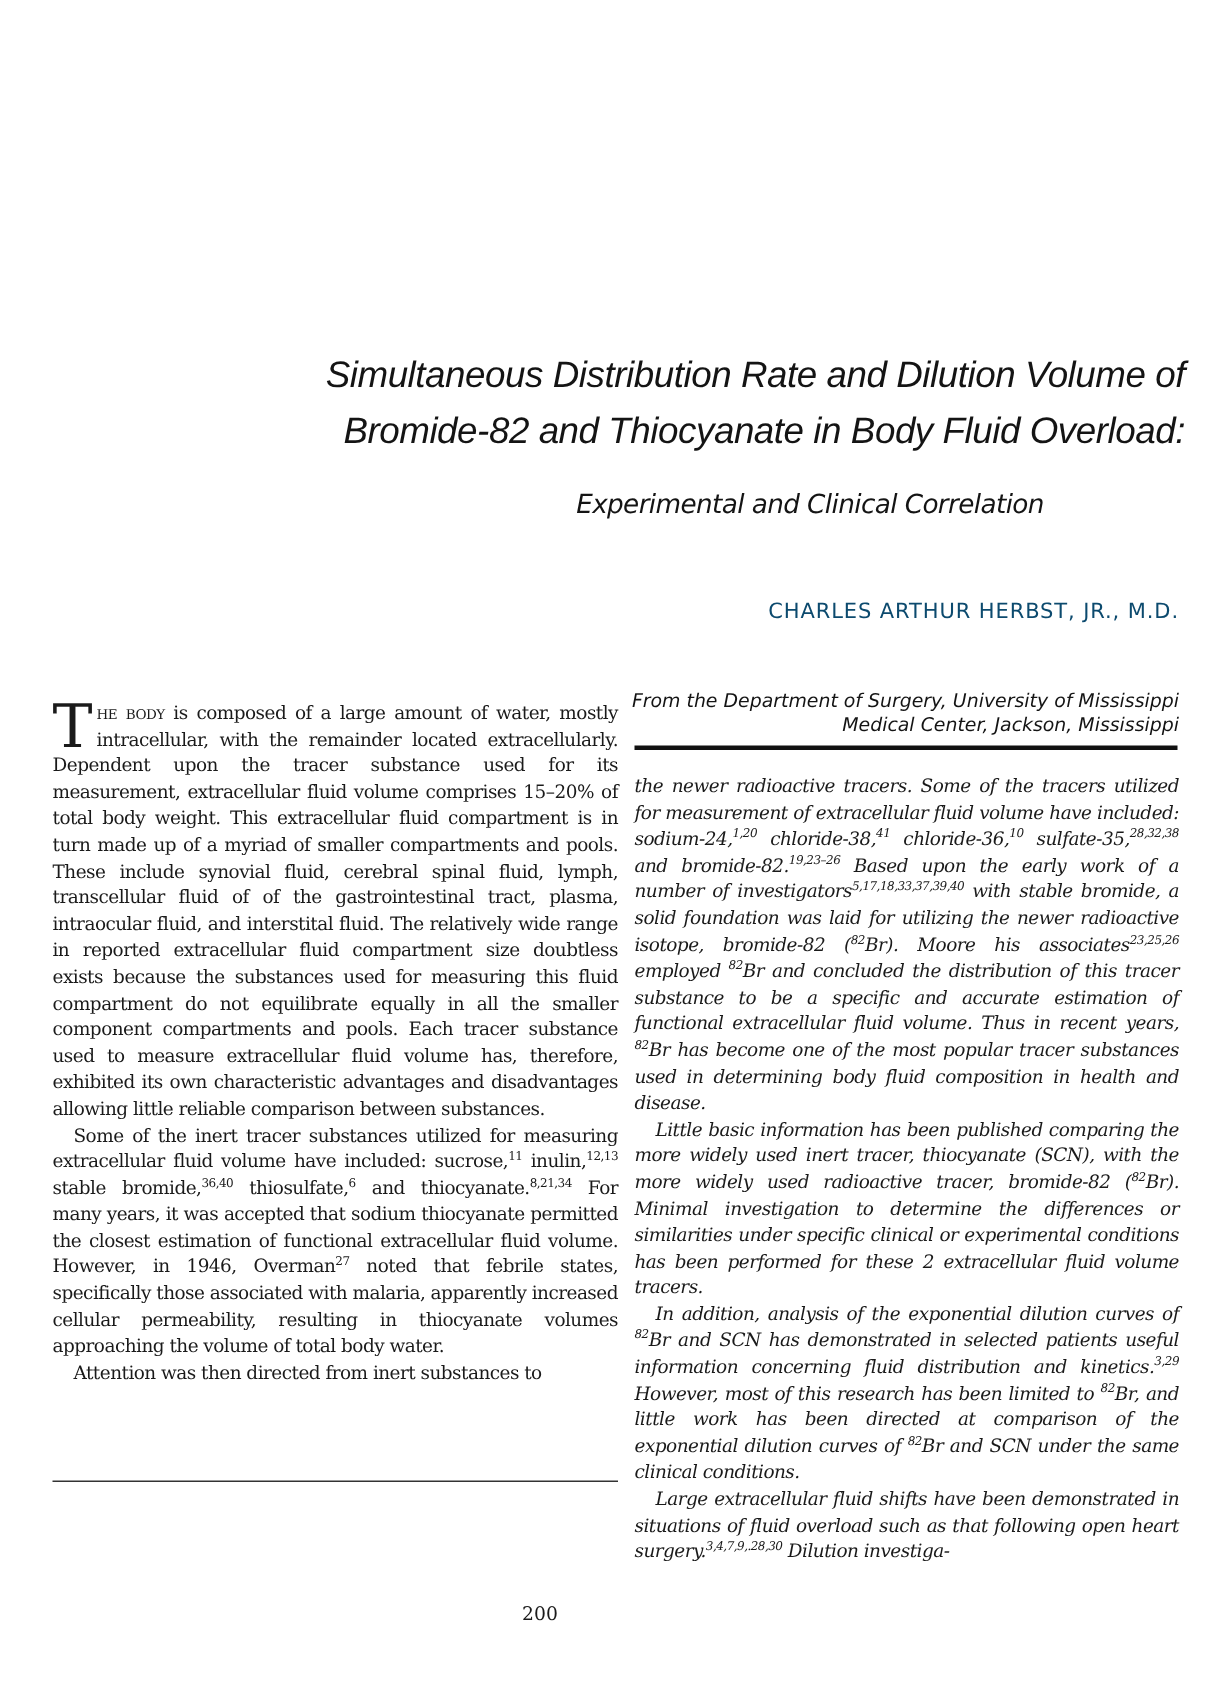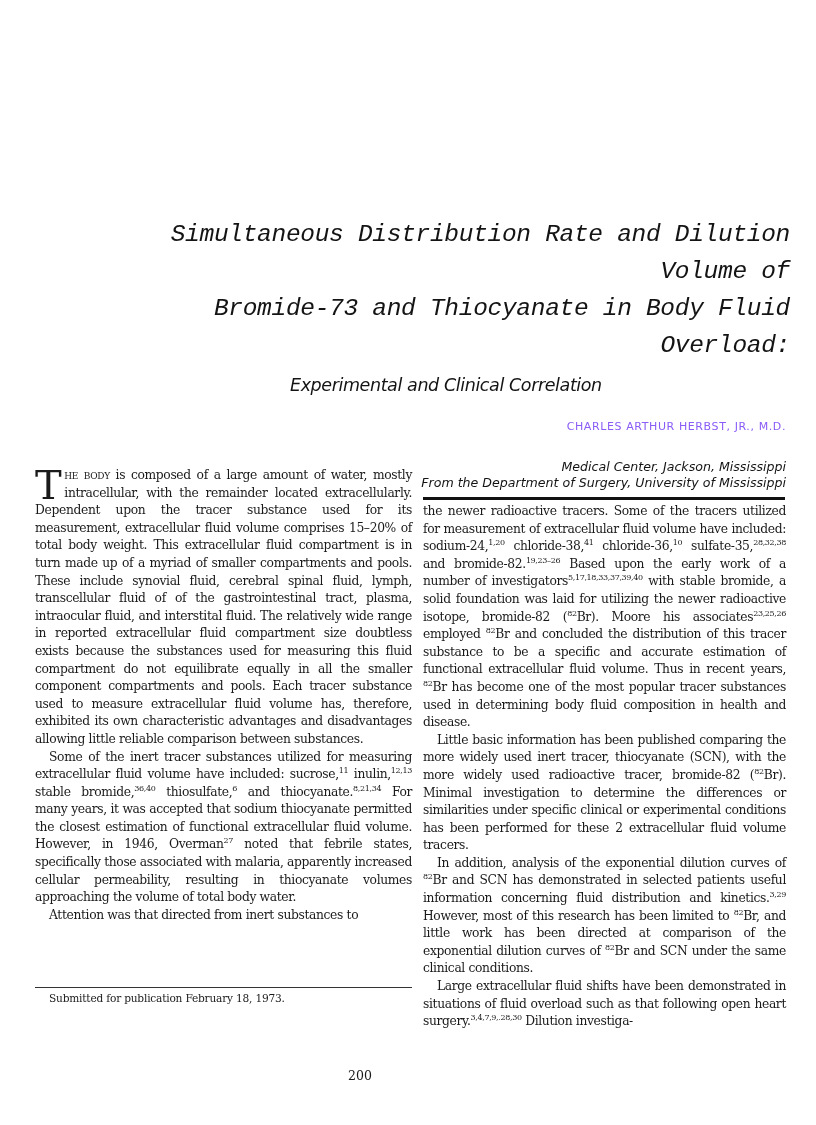--- a/index.html
+++ b/index.html
@@ -1,87 +1,86 @@
 <!DOCTYPE html>
 <html><head>
 <meta charset="utf-8">
 <style>
   html, body { margin: 0; padding: 0; background: #ffffff; }
   body { width: 816px; height: 1125px; position: relative; overflow: hidden; color: #1a1a1a; }
   .title {
-    position: absolute; right: 26px; top: 216px; width: 720px;
-    text-align: right; font-family: Liberation Mono, monospace; font-style: italic;
+    position: absolute; right: 26px; top: 232px; width: 720px;
+    text-align: right; font-family: Liberation Sans, sans-serif; font-style: italic;
     font-size: 24.5px; line-height: 37px; letter-spacing: -0.3px; color: #141414;
   }
   .subtitle {
     position: absolute; right: 26px; top: 325px; width: 500px;
-    text-align: left; font-family: "DejaVu Sans", sans-serif; font-style: italic;
-    font-size: 17.5px; line-height: 24px; letter-spacing: -0.4px; color: #141414; margin-top: 48px;
+    text-align: center; font-family: "DejaVu Sans", sans-serif; font-style: italic;
+    font-size: 17.5px; line-height: 24px; letter-spacing: -0.4px; color: #141414;
   }
   .author {
-    position: absolute; right: 30px; top: 420px; width: 400px;
+    position: absolute; right: 30px; top: 400px; width: 400px;
     text-align: right; font-family: "DejaVu Sans", sans-serif;
-    font-size: 11px; letter-spacing: 0.6px; color: #8b5cf6;
+    font-size: 14px; letter-spacing: 0.6px; color: #0c4a6e;
   }
   .affil {
     position: absolute; left: 420px; width: 366px; top: 459px;
     text-align: right; font-family: "DejaVu Sans", sans-serif; font-style: italic;
     font-size: 12.6px; line-height: 16px; color: #141414;
   }
   .affil-rule { position: absolute; left: 423px; width: 362px; top: 497px; height: 3px; background: #111; }
   .col {
     position: absolute; font-family: "DejaVu Serif", serif; font-size: 12.3px;
     line-height: 17.6px; text-align: justify; color: #1a1a1a; letter-spacing: -0.35px;
   }
   .col p { margin: 0; }
   .col p.indent { text-indent: 14px; }
   .col-left { left: 35px; width: 377px; top: 467px; }
-  .col-right { left: 423px; width: 363px; top: 503px; }
+  .col-right { left: 423px; width: 363px; top: 516px; font-style: italic; }
   sup { font-size: 8px; line-height: 0; vertical-align: 5px; }
   .dropcap { float: left; font-size: 40px; line-height: 32px; margin: 2px 3px 0 0; font-family: "DejaVu Serif", serif; }
   .smallcaps { font-variant: small-caps; }
   .fn-rule { position: absolute; left: 35px; width: 377px; top: 987px; height: 1px; background: #333; }
   .footnotes {
     position: absolute; left: 35px; width: 377px; top: 991px;
     font-family: "DejaVu Serif", serif; font-size: 10.6px; line-height: 15px; color: #1a1a1a;
     letter-spacing: -0.2px;
   }
   .footnotes p { margin: 0; text-indent: 14px; text-align: justify; }
   .page-number {
     position: absolute; left: 0; width: 720px; top: 1068px; text-align: center;
     font-family: "DejaVu Serif", serif; font-size: 12.5px; color: #1a1a1a;
   }
 </style>
 </head>
 <body>
 
 <div class="title">
   <div>Simultaneous Distribution Rate and Dilution Volume of</div>
-  <div>Bromide-73 and Thiocyanate in Body Fluid Overload:</div>
+  <div>Bromide-82 and Thiocyanate in Body Fluid Overload:</div>
 </div>
 <div class="subtitle">Experimental and Clinical Correlation</div>
 <div class="author">CHARLES ARTHUR HERBST, JR., M.D.</div>
 
 <div class="affil">
+  <div>From the Department of Surgery, University of Mississippi</div>
   <div>Medical Center, Jackson, Mississippi</div>
-  <div>From the Department of Surgery, University of Mississippi</div>
 </div>
 <div class="affil-rule"></div>
 
 <div class="col col-left">
   <p>
     <span class="dropcap">T</span><span class="smallcaps">he body</span><span> is composed of a large amount of water, mostly intracellular, with the remainder located extracellularly. Dependent upon the tracer substance used for its measurement, extracellular fluid volume comprises 15–20% of total body weight. This extracellular fluid compartment is in turn made up of a myriad of smaller compartments and pools. These include synovial fluid, cerebral spinal fluid, lymph, transcellular fluid of of the gastrointestinal tract, plasma, intraocular fluid, and interstital fluid. The relatively wide range in reported extracellular fluid compartment size doubtless exists because the substances used for measuring this fluid compartment do not equilibrate equally in all the smaller component compartments and pools. Each tracer substance used to measure extracellular fluid volume has, therefore, exhibited its own characteristic advantages and disadvantages allowing little reliable comparison between substances.</span>
   </p>
   <p class="indent"><span>Some of the inert tracer substances utilized for measuring extracellular fluid volume have included: sucrose,</span><sup>11</sup><span> inulin,</span><sup>12,13</sup><span> stable bromide,</span><sup>36,40</sup><span> thiosulfate,</span><sup>6</sup><span> and thiocyanate.</span><sup>8,21,34</sup><span> For many years, it was accepted that sodium thiocyanate permitted the closest estimation of functional extracellular fluid volume. However, in 1946, Overman</span><sup>27</sup><span> noted that febrile states, specifically those associated with malaria, apparently increased cellular permeability, resulting in thiocyanate volumes approaching the volume of total body water.</span></p>
-  <p class="indent">Attention was that directed from inert substances to</p>
+  <p class="indent">Attention was then directed from inert substances to</p>
 </div>
 
 <div class="fn-rule"></div>
 <div class="footnotes">
-  <p>Submitted for publication February 18, 1973.</p>
 </div>
 
 <div class="col col-right">
   <p><span>the newer radioactive tracers. Some of the tracers utilized for measurement of extracellular fluid volume have included: sodium-24,</span><sup>1,20</sup><span> chloride-38,</span><sup>41</sup><span> chloride-36,</span><sup>10</sup><span> sulfate-35,</span><sup>28,32,38</sup><span> and bromide-82.</span><sup>19,23–26</sup><span> Based upon the early work of a number of investigators</span><sup>5,17,18,33,37,39,40</sup><span> with stable bromide, a solid foundation was laid for utilizing the newer radioactive isotope, bromide-82 (</span><sup>82</sup><span>Br). Moore his associates</span><sup>23,25,26</sup><span> employed </span><sup>82</sup><span>Br and concluded the distribution of this tracer substance to be a specific and accurate estimation of functional extracellular fluid volume. Thus in recent years, </span><sup>82</sup><span>Br has become one of the most popular tracer substances used in determining body fluid composition in health and disease.</span></p>
   <p class="indent"><span>Little basic information has been published comparing the more widely used inert tracer, thiocyanate (SCN), with the more widely used radioactive tracer, bromide-82 (</span><sup>82</sup><span>Br). Minimal investigation to determine the differences or similarities under specific clinical or experimental conditions has been performed for these 2 extracellular fluid volume tracers.</span></p>
   <p class="indent"><span>In addition, analysis of the exponential dilution curves of </span><sup>82</sup><span>Br and SCN has demonstrated in selected patients useful information concerning fluid distribution and kinetics.</span><sup>3,29</sup><span> However, most of this research has been limited to </span><sup>82</sup><span>Br, and little work has been directed at comparison of the exponential dilution curves of </span><sup>82</sup><span>Br and SCN under the same clinical conditions.</span></p>
   <p class="indent"><span>Large extracellular fluid shifts have been demonstrated in situations of fluid overload such as that following open heart surgery.</span><sup>3,4,7,9,.28,30</sup><span> Dilution investiga-</span></p>
 </div>
 
 <div class="page-number">200</div>

